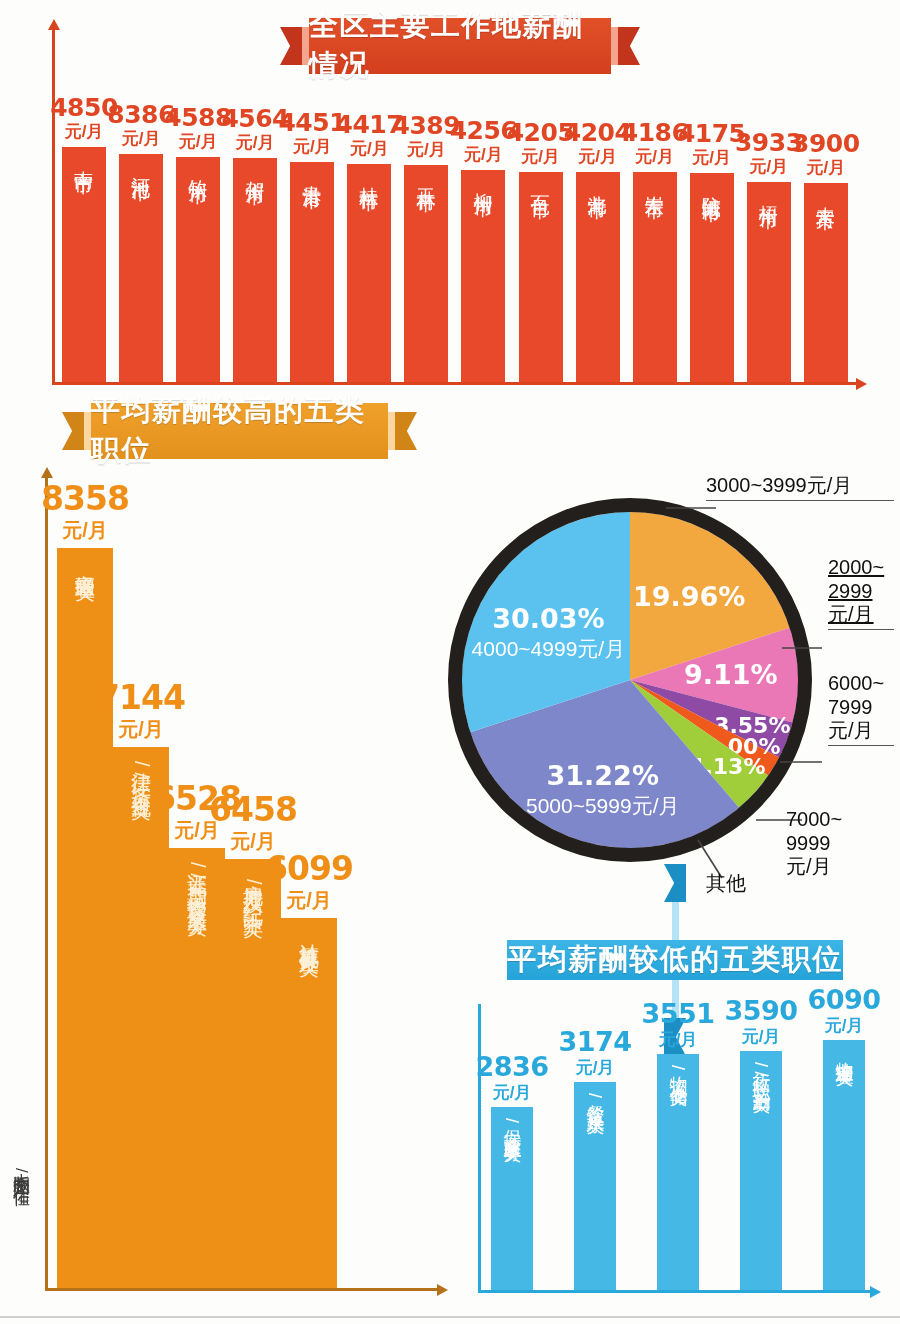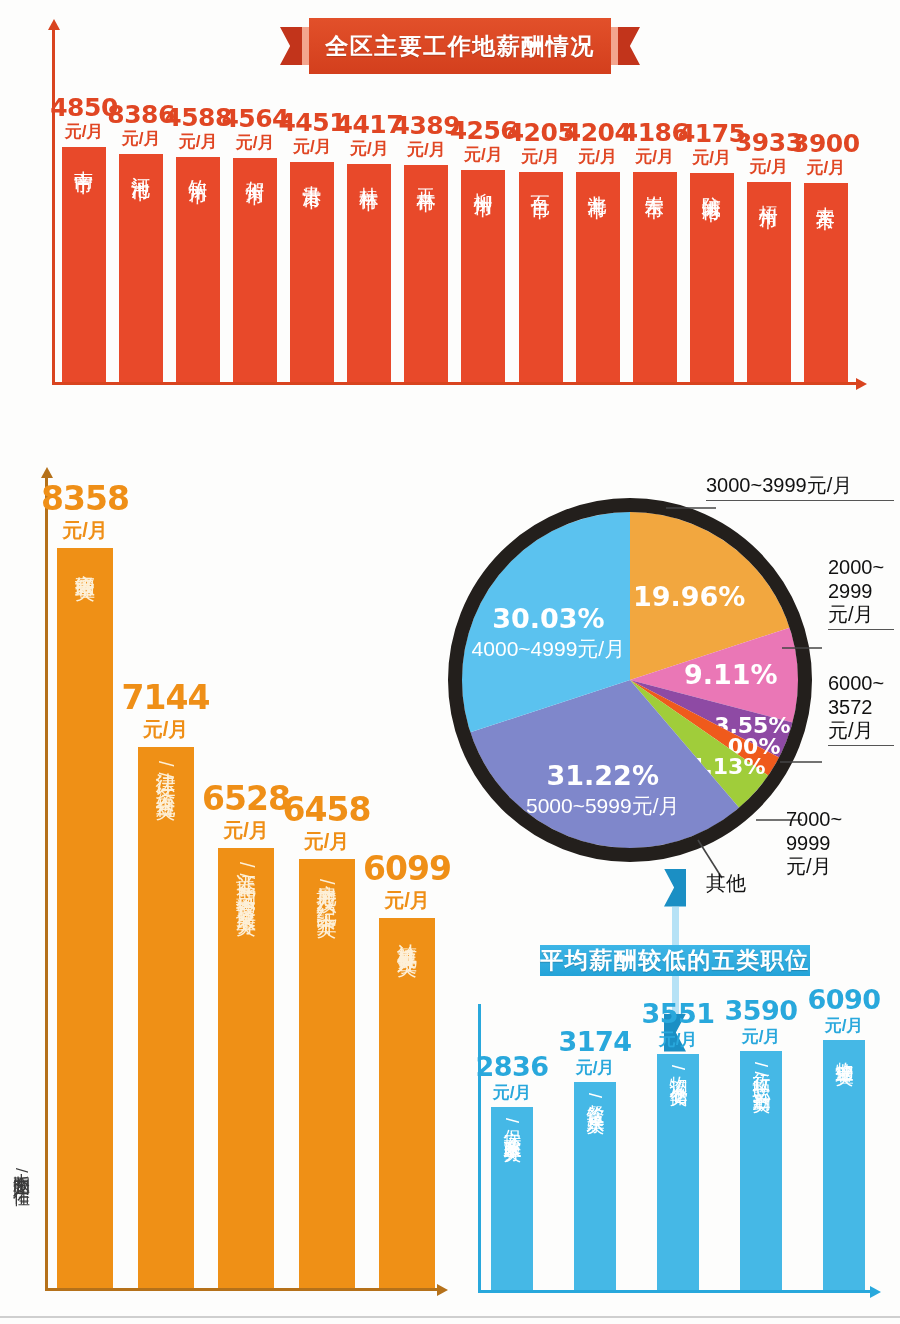--- a/index.html
+++ b/index.html
@@ -40,21 +40,21 @@
   }
   .ribbon .tail.right {
     clip-path: polygon(0 0, 100% 0, 54% 50%, 100% 100%, 0 100%);
   }
   .ribbon .body {
     flex: 1 1 auto;
     height: 56px;
     display: flex;
     align-items: center;
     justify-content: center;
-    font-size: 23px;
+    font-size: 29px;
     font-weight: bold;
     color: #ffffff;
     letter-spacing: 1.5px;
     text-shadow: 0 1px 1px rgba(0,0,0,.18);
     position: relative;
   }
   .ribbon .notch {
     width: 7px;
     height: 38px;
     flex: 0 0 auto;
@@ -213,21 +213,20 @@
     border-left: 11px solid #b5711a;
   }
   #high-chart .bars {
     position: absolute;
     left: 22px;
     right: 10px;
     bottom: 17px;
     top: 6px;
     display: flex;
     align-items: flex-end;
-    justify-content: space-between;
   }
   .hi-bar {
     width: 56px;
     display: flex;
     flex-direction: column;
     align-items: center;
     justify-content: flex-end;
   }
   .hi-bar .val {
     font-size: 33px;
@@ -508,20 +507,27 @@
         <div class="city-bar">
           <div class="val">3900</div>
           <div class="unit">元/月</div>
           <div class="col" style="height: 199px;">
             <div class="cat">来宾市</div>
           </div>
         </div>
       </div>
   </div>
 
+  <div class="ribbon ribbon-orange" style="left:62px; top:412px; width:355px;">
+    <div class="tail left"></div>
+    <div class="notch"></div>
+    <div class="body">平均薪酬较高的五类职位</div>
+    <div class="notch"></div>
+    <div class="tail right"></div>
+  </div>
 
 
   <div id="high-chart">
     <div class="axis-y"></div>
     <div class="axis-x"></div>
     <div class="bars" id="high-bars">
         <div class="hi-bar">
           <div class="val">8358</div>
           <div class="unit">元/月</div>
           <div class="col" style="height: 740px;">
@@ -584,30 +590,30 @@
         <line x1="326" y1="340" x2="372" y2="340" stroke="#444" stroke-width="1.6"></line>
         <line x1="268" y1="360" x2="292" y2="398" stroke="#444" stroke-width="1.6"></line>
       </svg>
   </div>
 
   <div class="callout" style="left:706px; top:474px;">
     <span>3000~3999元/月</span>
     <span class="rule" style="width:188px;"></span>
   </div>
 
-  <div class="callout" style="left:828px; top:556px;">
+  <div class="callout" style="left:828px; top:556px;text-decoration:underline;">
     <div>2000~</div>
     <div>2999</div>
     <div>元/月</div>
     <span class="rule" style="width:66px;"></span>
   </div>
 
   <div class="callout" style="left:828px; top:672px;">
     <div>6000~</div>
-    <div>3572</div>
+    <div>7999</div>
     <div>元/月</div>
     <span class="rule" style="width:66px;"></span>
   </div>
 
   <div class="callout" style="left:786px; top:808px;">
     <div>7000~</div>
     <div>9999</div>
     <div>元/月</div>
   </div>
 

